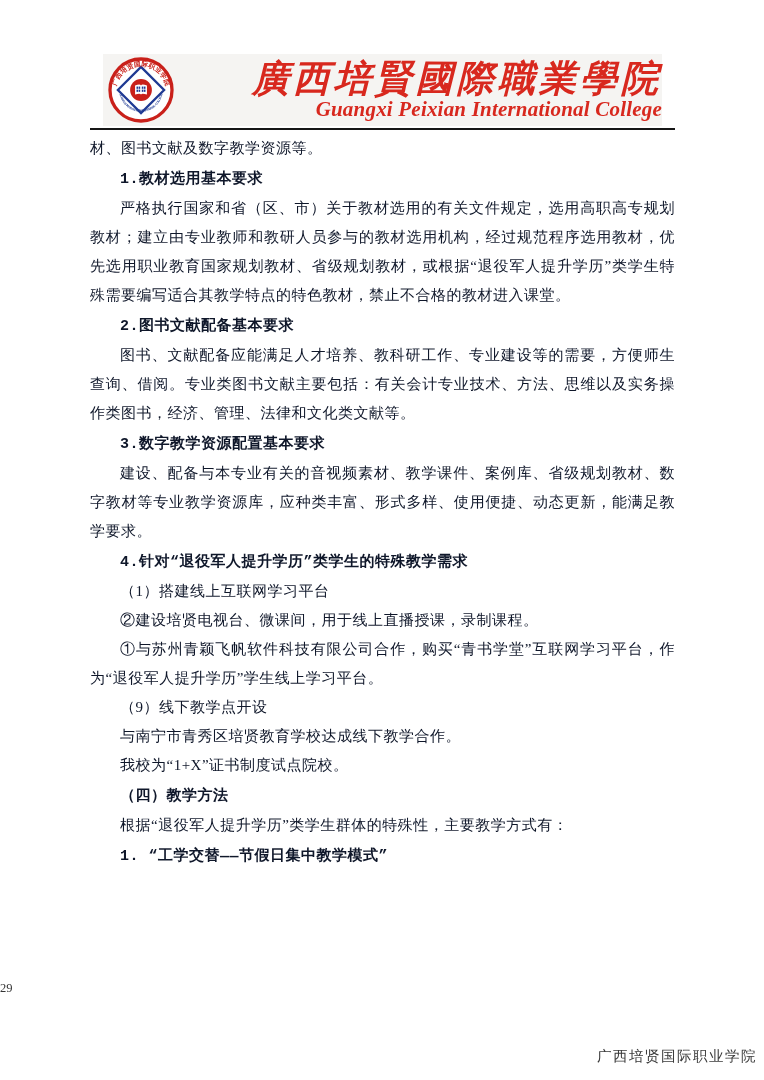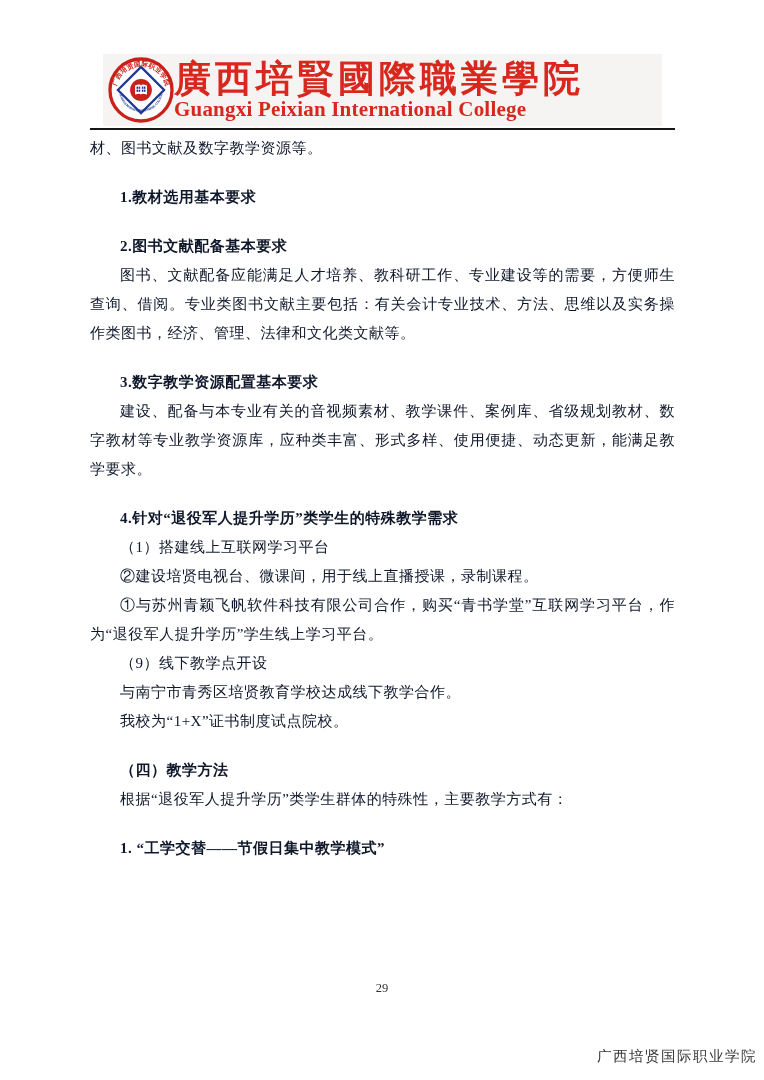--- a/index.html
+++ b/index.html
@@ -13,21 +13,21 @@
   }
   
   .header-band {
     position:absolute; left:103px; top:54px;
     width:559px; height:72px;
     background:#f5f4f2;
     display:flex; align-items:center;
     box-sizing:border-box;
   }
   .logo-svg { width:66px; height:66px; margin-left:5px; flex:0 0 auto; }
-  .title-stack { flex:1; text-align:left; min-width:0; }
+  .title-stack { flex:1; text-align:right; min-width:0;font-style:italic; }
   .title-zh {
     font-size:37px; font-weight:700; color:#d8281e;
     letter-spacing:4px; line-height:1.02; white-space:nowrap;
   }
   .title-en {
     font-size:21px; font-weight:700; color:#d8281e;
     letter-spacing:0.2px; line-height:1.05; margin-top:1px; white-space:nowrap;
   }
   .header-rule {
     position:absolute; left:90px; top:128px;
@@ -35,26 +35,26 @@
   }
   
   .doc-body {
     position:absolute; left:90px; top:134px; width:585px;
     color:#0f172a;
     font-size:15px; line-height:29px;
     text-align:justify;
     letter-spacing:0.5px;
   }
   .doc-body p { margin:0; }
-  .doc-body p.bold { font-weight:700; margin-top:20px; }
+  .doc-body p.bold { font-weight:700; margin-top:2px;font-family:Liberation Mono, monospace; }
   .doc-body p.indent { text-indent:2em; }
   
   .page-number {
     position:absolute; top:981px; left:0; width:100%;
-    text-align:center; font-size:12.5px; color:#333333;
+    font-size:12.5px; color:#333333;
   }
   .footer-name {
     position:absolute; top:1047px; right:7px;
     font-size:14.5px; color:#3a3a3a; letter-spacing:1.5px;
     font-family:"Liberation Sans","DejaVu Sans",sans-serif;
   }
 </style>
 </head>
 <body>
 
@@ -91,20 +91,21 @@
       <div class="title-zh">廣西培賢國際職業學院</div>
       <div class="title-en">Guangxi Peixian International College</div>
     </div>
   </div>
 
   <div class="header-rule"></div>
 
   <div class="doc-body">
       <p class="">材、图书文献及数字教学资源等。</p>
       <p class="bold indent">1.教材选用基本要求</p>
+      <p class="indent">严格执行国家和省（区、市）关于教材选用的有关文件规定，选用高职高专规划教材；建立由专业教师和教研人员参与的教材选用机构，经过规范程序选用教材，优先选用职业教育国家规划教材、省级规划教材，或根据“退役军人提升学历”类学生特殊需要编写适合其教学特点的特色教材，禁止不合格的教材进入课堂。</p>
       <p class="bold indent">2.图书文献配备基本要求</p>
       <p class="indent">图书、文献配备应能满足人才培养、教科研工作、专业建设等的需要，方便师生查询、借阅。专业类图书文献主要包括：有关会计专业技术、方法、思维以及实务操作类图书，经济、管理、法律和文化类文献等。</p>
       <p class="bold indent">3.数字教学资源配置基本要求</p>
       <p class="indent">建设、配备与本专业有关的音视频素材、教学课件、案例库、省级规划教材、数字教材等专业教学资源库，应种类丰富、形式多样、使用便捷、动态更新，能满足教学要求。</p>
       <p class="bold indent">4.针对“退役军人提升学历”类学生的特殊教学需求</p>
       <p class="indent">（1）搭建线上互联网学习平台</p>
       <p class="indent">②建设培贤电视台、微课间，用于线上直播授课，录制课程。</p>
       <p class="indent">①与苏州青颖飞帆软件科技有限公司合作，购买“青书学堂”互联网学习平台，作为“退役军人提升学历”学生线上学习平台。</p>
       <p class="indent">（9）线下教学点开设</p>
       <p class="indent">与南宁市青秀区培贤教育学校达成线下教学合作。</p>

